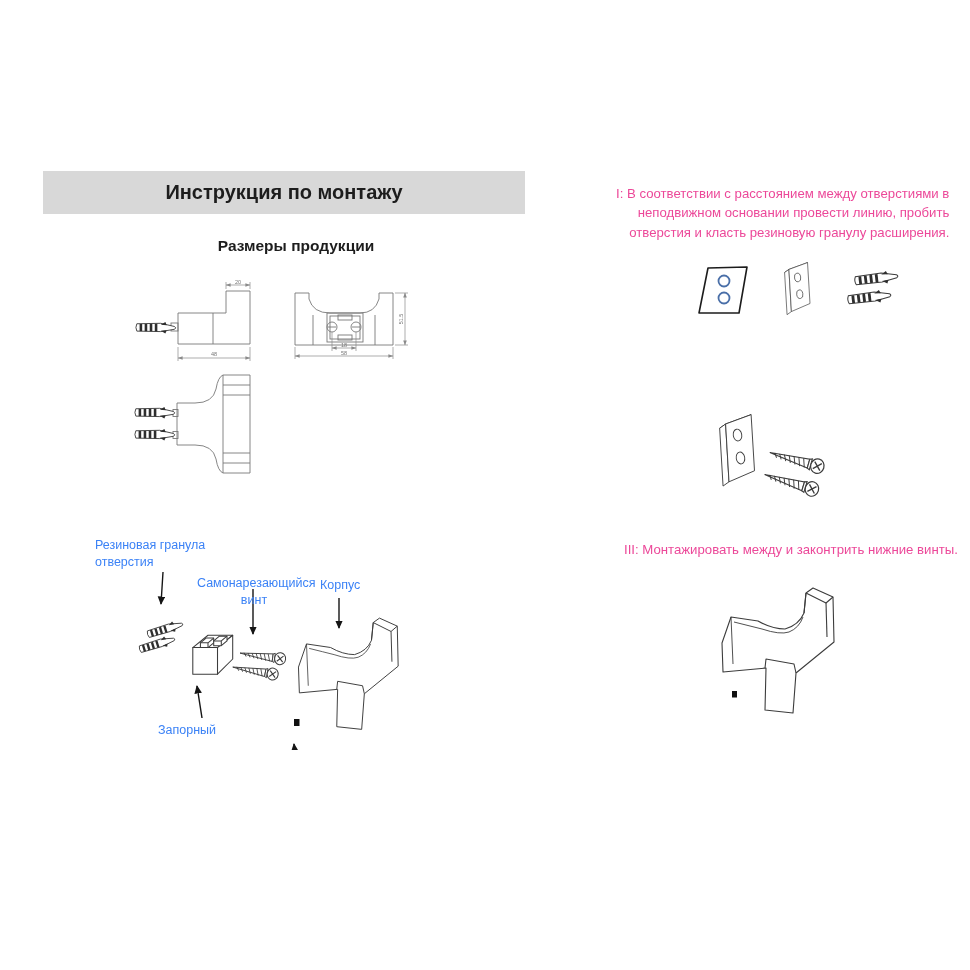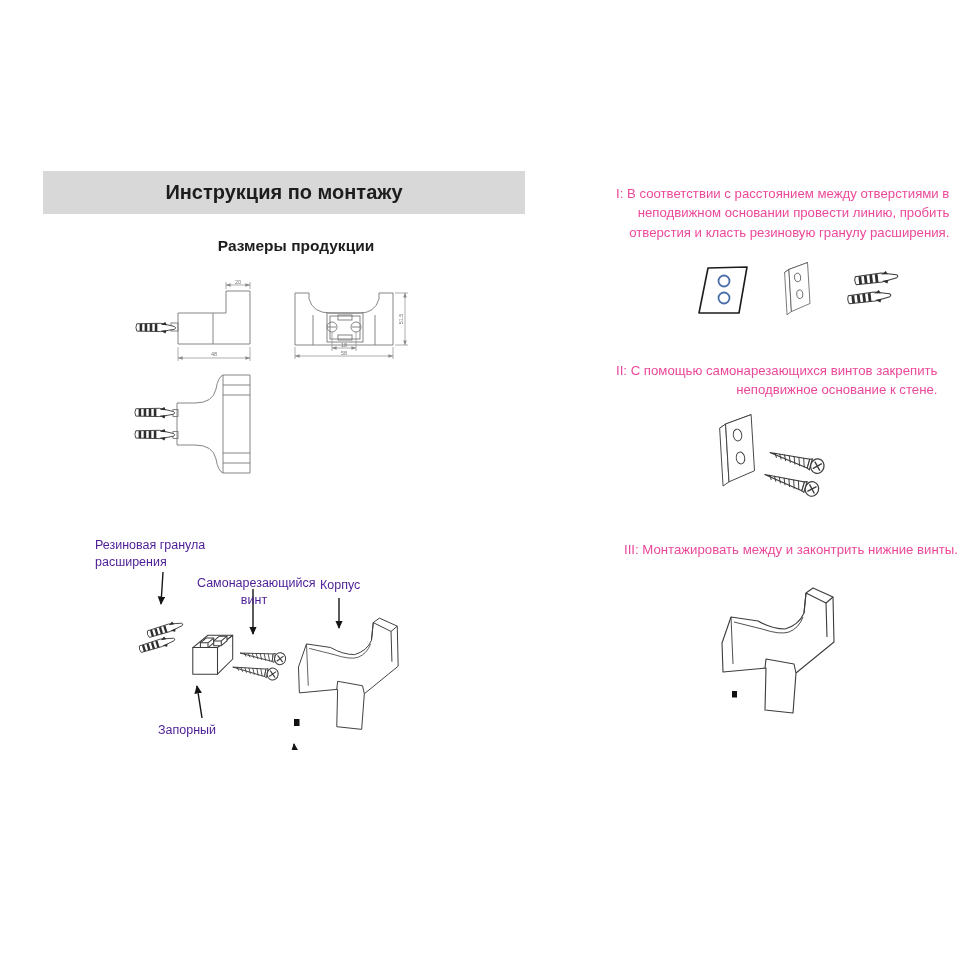--- a/index.html
+++ b/index.html
@@ -3,21 +3,21 @@
 <meta charset="utf-8">
 <style>
   html,body{margin:0;padding:0;background:#fff;}
   .page{position:relative;width:970px;height:750px;background:#ffffff;overflow:hidden;
         font-family:"Liberation Sans",sans-serif;}
   .hdr{position:absolute;left:43px;top:171px;width:482px;height:43px;background:#d8d8d8;
        display:flex;align-items:center;justify-content:center;}
   .hdr span{font-size:20px;font-weight:700;color:#1d1d1d;}
   .sub{position:absolute;left:55px;top:229px;width:482px;text-align:center;
        font-size:15.5px;font-weight:700;color:#1d1d1d;margin-top:8px;}
-  .lbl{position:absolute;font-size:12.5px;line-height:16.5px;color:#4c1d95;white-space:nowrap;}
+  .lbl{position:absolute;font-size:12.5px;line-height:16.5px;color:#3b82f6;white-space:nowrap;}
   .ctr{text-align:center;margin-top:22px;}
   .step{position:absolute;font-size:13.2px;line-height:19.3px;color:#ec4899;white-space:nowrap;text-align:right;}
   .ind{padding-left:7px;}
   svg.layer{position:absolute;left:0;top:0;}
 </style>
 </head>
 <body>
 
 <div class="page">
 
@@ -185,36 +185,32 @@
     </g>
   </svg>
 
   <div class="hdr">
     <span>Инструкция по монтажу</span>
   </div>
   <div class="sub">Размеры продукции</div>
 
   <div class="lbl" style="left:95px;top:537px">
     <div>Резиновая гранула</div>
-    <div>расширения</div>
+    <div>отверстия</div>
   </div>
   <div class="lbl ctr" style="left:197px;top:553px;width:114px">
     <div>Самонарезающийся</div>
     <div>винт</div>
   </div>
   <div class="lbl" style="left:320px;top:577px">Корпус</div>
   <div class="lbl" style="left:158px;top:722px">Запорный</div>
   <div class="lbl" style="left:251px;top:779px">Запорный винт</div>
 
   <div class="step" style="left:616px;top:184px">
     <div>I: В соответствии с расстоянием между отверстиями в</div>
     <div class="ind">неподвижном основании провести линию, пробить</div>
     <div class="ind">отверстия и класть резиновую гранулу расширения.</div>
   </div>
-  <div class="step" style="left:616px;top:361px">
-    <div>II: С помощью самонарезающихся винтов закрепить</div>
-    <div class="ind">неподвижное основание к стене.</div>
-  </div>
   <div class="step" style="left:624px;top:540px">
     <div>III: Монтажировать между и законтрить нижние винты.</div>
   </div>
 
 </div>
 
 </body></html>

